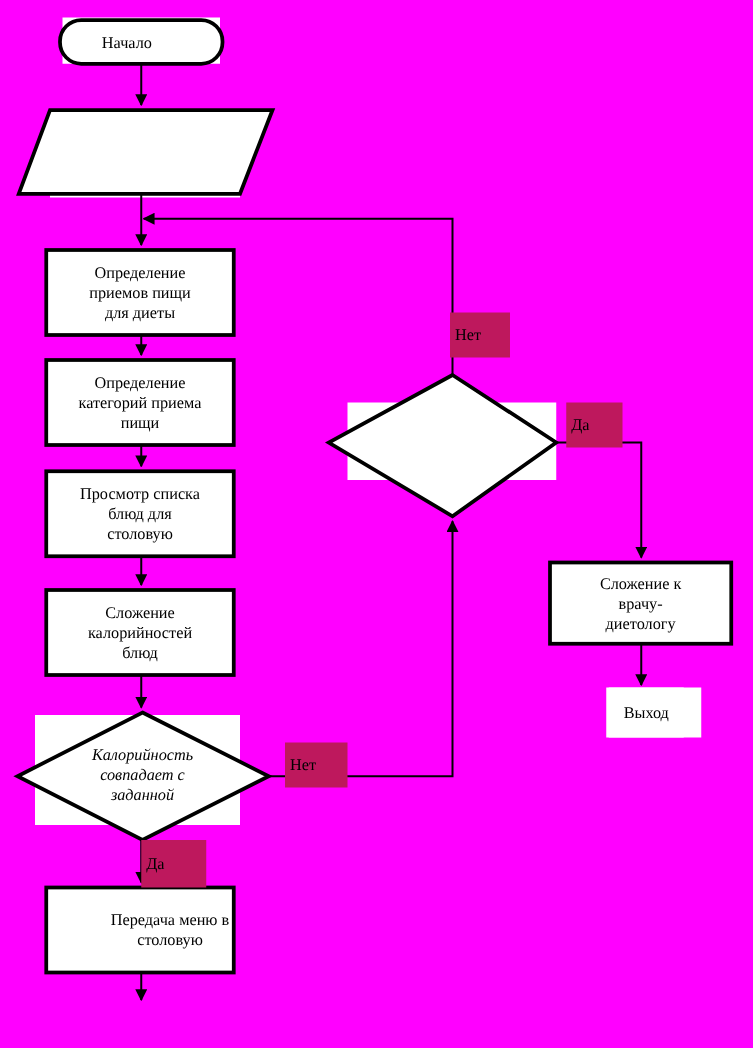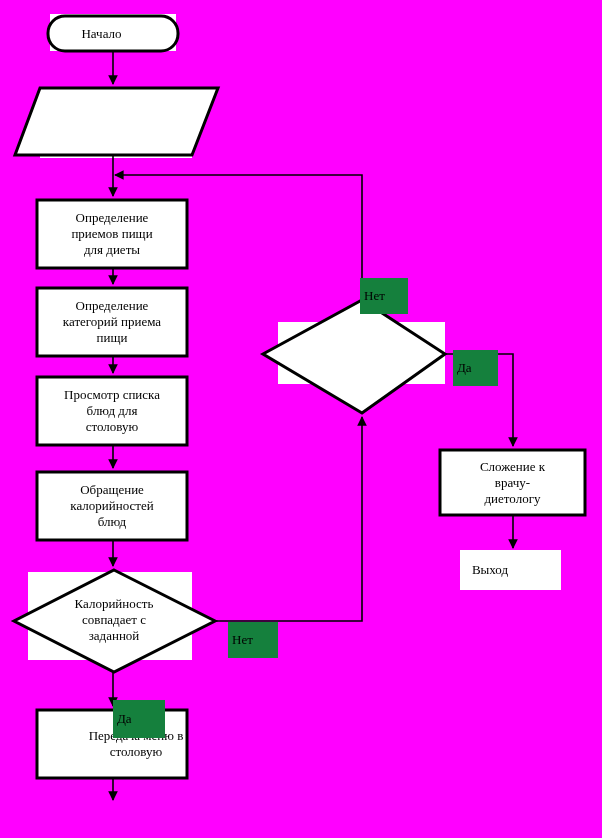--- a/index.html
+++ b/index.html
@@ -21,30 +21,29 @@
     color:#000;
     font-family:"Liberation Serif", serif;
     font-size:13px;
     line-height:16px;
     white-space:pre-line;
     pointer-events:none;
   }
   .whitebg{position:absolute;background:#ffffff;}
   .lbl{
     position:absolute;
-    background:#15803d;
+    background:#be185d;
     color:#000;
     font-family:"Liberation Serif", serif;
     font-size:13px;
     display:flex;
     align-items:center;
     justify-content:flex-start;
     padding-left:4px;
     box-sizing:border-box;
-    margin-top:28px;
   }
   .terminal-text{
     position:absolute;
     background:#ffffff;
     color:#000;
     display:flex;
     align-items:center;
     justify-content:center;
     font-family:"Liberation Serif", serif;
     font-size:13px;
@@ -109,31 +108,31 @@
   <div class="node-text" style="left:48px;top:16px;width:107px;height:35px;">Начало</div>
   <div class="node-text" style="left:37px;top:200px;width:150px;height:68px;">Определение
 приемов пищи
 для диеты</div>
   <div class="node-text" style="left:37px;top:288px;width:150px;height:68px;">Определение
 категорий приема
 пищи</div>
   <div class="node-text" style="left:37px;top:377px;width:150px;height:68px;">Просмотр списка
 блюд для
 столовую</div>
-  <div class="node-text" style="left:37px;top:472px;width:150px;height:68px;">Обращение
+  <div class="node-text" style="left:37px;top:472px;width:150px;height:68px;">Сложение
 калорийностей
 блюд</div>
-  <div class="node-text" style="left:24px;top:575px;width:180px;height:90px;">Калорийность
+  <div class="node-text" style="left:24px;top:575px;width:180px;height:90px;font-style:italic;">Калорийность
 совпадает с
 заданной</div>
   <div class="node-text" style="left:37px;top:710px;width:150px;height:68px;padding-left:24px;">Передача меню в
 столовую</div>
   <div class="node-text" style="left:440px;top:450px;width:145px;height:65px;">Сложение к
 врачу-
 диетологу</div>
-  <div class="terminal-text" style="left:460px;top:550px;width:60px;height:40px;">Выход</div>
+  <div class="terminal-text" style="left:487px;top:550px;width:60px;height:40px;">Выход</div>
 
   <div class="lbl" style="left:228px;top:594px;width:50px;height:36px;">Нет</div>
   <div class="lbl" style="left:113px;top:672px;width:52px;height:38px;">Да</div>
   <div class="lbl" style="left:360px;top:250px;width:48px;height:36px;">Нет</div>
   <div class="lbl" style="left:453px;top:322px;width:45px;height:36px;">Да</div>
 
 </div>
 
 </body></html>

